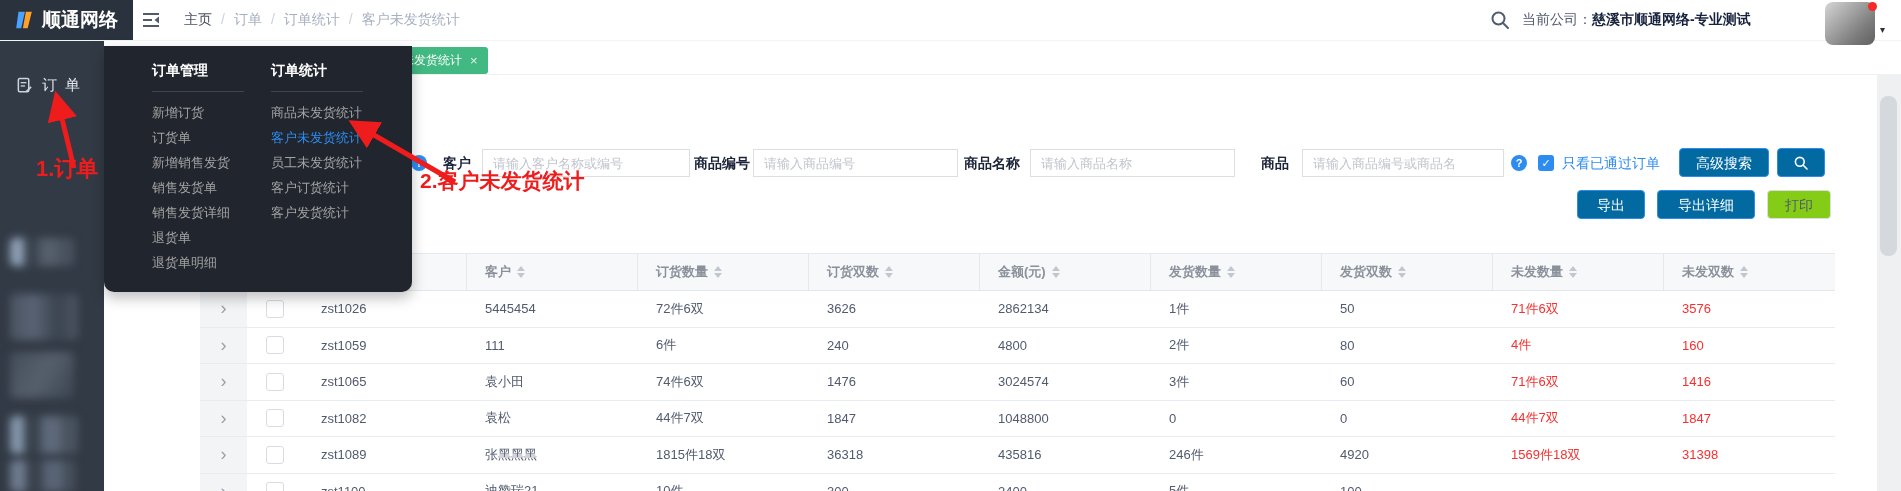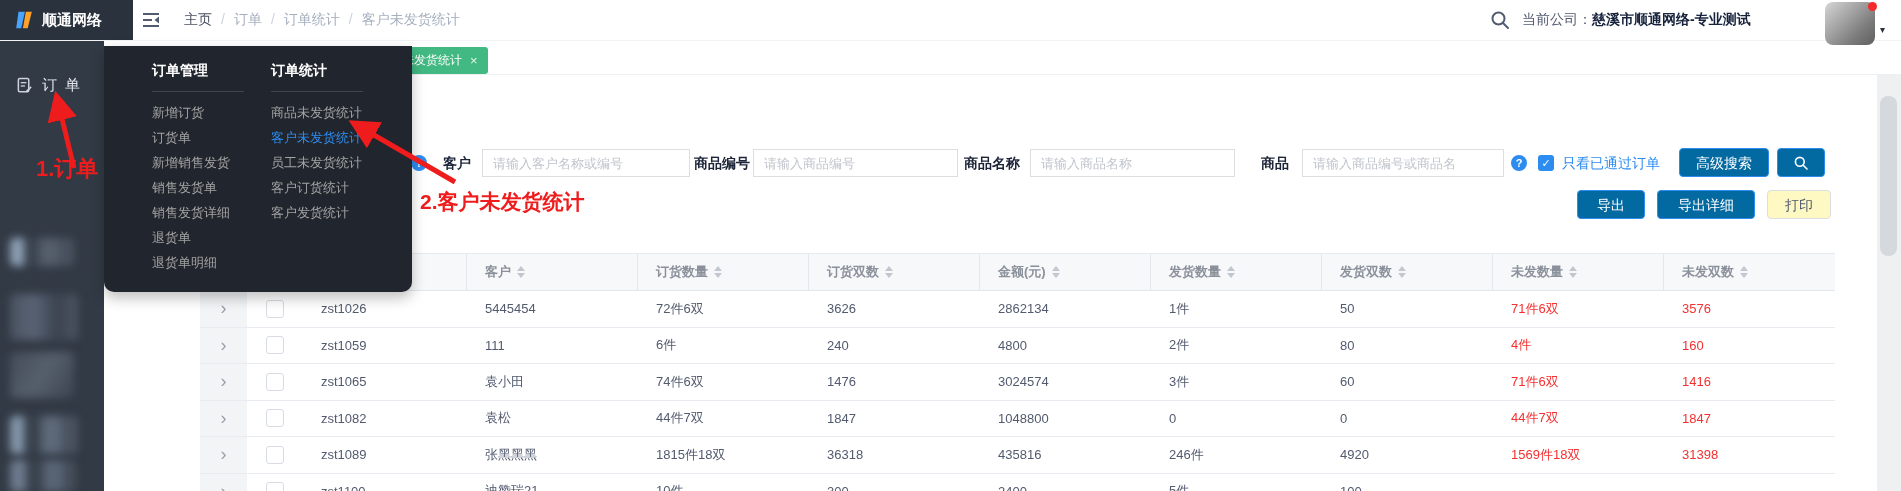--- a/index.html
+++ b/index.html
@@ -2,21 +2,21 @@
 <html><head>
 <meta charset="utf-8">
 <style>
   html,body{margin:0;padding:0;background:#fff;}
   #app{position:relative;width:1901px;height:491px;overflow:hidden;background:#fff;
        font-family:"Liberation Sans","DejaVu Sans",sans-serif;-webkit-font-smoothing:antialiased;}
   
   .topbar{position:absolute;left:0;top:0;width:1901px;height:40px;background:#fff;border-bottom:1px solid #f2f3f5;z-index:10;}
   .logo-block{position:absolute;left:0;top:0;width:133px;height:40px;background:#2a323e;display:flex;align-items:center;}
   .logo-ico{margin-left:13px;width:22px;height:22px;}
-  .logo-txt{color:#fff;font-size:15px;font-weight:bold;margin-left:7px;white-space:nowrap;}
+  .logo-txt{color:#fff;font-size:19px;font-weight:bold;margin-left:7px;white-space:nowrap;}
   .burger{position:absolute;left:141px;top:10px;width:20px;height:20px;cursor:pointer;}
   .crumbs{position:absolute;left:184px;top:11px;display:flex;gap:9px;font-size:14px;white-space:nowrap;}
   .crumb-home{color:#495060;}
   .crumb{color:#a6b0bf;}
   .crumb-sep{color:#ccd2da;}
   .search-ico{position:absolute;left:1490px;top:10px;width:20px;height:20px;cursor:pointer;}
   .company{position:absolute;left:1522px;top:11px;font-size:14px;color:#515a6e;white-space:nowrap;}
   .company b{color:#17233d;}
   .avatar{position:absolute;left:1825px;top:2px;width:50px;height:43px;border-radius:8px;z-index:12;cursor:pointer;
           background:linear-gradient(135deg,#d6d6d6 0%,#a9a9a9 35%,#7c7c7c 70%,#5f5f5f 100%);}
@@ -51,21 +51,21 @@
   .f-input{position:absolute;top:149px;height:26px;border:1px solid #dcdee2;border-radius:0;box-sizing:border-box;
            padding:0 10px;font-size:13px;color:#515a6e;outline:none;background:#fff;height:28px;}
   .f-input::placeholder{color:#c0c4cc;}
   .help{position:absolute;width:16px;height:16px;border-radius:50%;background:#2d8cf0;color:#fff;font-size:11px;
         font-weight:bold;text-align:center;line-height:16px;top:155px;cursor:pointer;}
   .chk{position:absolute;left:1538px;top:155px;width:16px;height:16px;background:#2d8cf0;border-radius:3px;color:#fff;
        font-size:11px;text-align:center;line-height:16px;cursor:pointer;}
   .chk-lbl{position:absolute;left:1562px;top:150px;font-size:14px;color:#2d8cf0;line-height:26px;cursor:pointer;white-space:nowrap;}
   .btn{position:absolute;height:29px;border-radius:4px;font-size:14px;text-align:center;line-height:29px;cursor:pointer;box-sizing:border-box;}
   .btn-blue{background:#0369a1;color:#fff;border:1px solid #2d8cf0;}
-  .btn-plain{background:#fef9c3;color:#515a6e;border:1px solid #dcdee2;}
+  .btn-plain{background:#84cc16;color:#515a6e;border:1px solid #dcdee2;}
   .adv{left:1679px;top:148px;width:90px;}
   .sbtn{left:1777px;top:148px;width:48px;display:flex;align-items:center;justify-content:center;}
   .exp{left:1577px;top:190px;width:68px;}
   .expd{left:1657px;top:190px;width:98px;}
   .prt{left:1767px;top:190px;width:64px;}
   
   .table{position:absolute;left:200px;top:253px;width:1635px;z-index:2;}
   .thead{display:flex;height:38px;background:#f7f8fa;border-top:1px solid #e6e9ed;border-bottom:1px solid #e3e6ea;box-sizing:border-box;}
   .th{display:flex;align-items:center;padding-left:18px;box-sizing:border-box;border-right:1px solid #e4e7ec;
       color:#8b919b;font-size:13px;font-weight:bold;white-space:nowrap;cursor:pointer;}
@@ -82,21 +82,21 @@
   .td.expand{background:#f2f4f6;justify-content:center;padding-left:0;color:#98a0ab;font-size:18px;cursor:pointer;}
   .td.chkcol{justify-content:center;padding-left:0;}
   .rowchk{width:16px;height:16px;border:1px solid #d7dbe2;border-radius:3px;background:#fff;cursor:pointer;}
   .td.red{color:#f53030;}
   
   .vtrack{position:absolute;left:1877px;top:74px;width:24px;height:417px;background:#eef0f2;z-index:3;}
   .vthumb{position:absolute;left:3px;top:22px;width:17px;height:160px;background:#d5d8dd;border-radius:8px;cursor:pointer;}
   
   .anno{position:absolute;color:#ee1c1c;font-weight:bold;z-index:31;white-space:nowrap;}
   .anno1{left:36px;top:154px;font-size:22px;}
-  .anno2{left:420px;top:188px;font-size:21px;}
+  .anno2{left:420px;top:167px;font-size:21px;}
   #arrows{position:absolute;left:0;top:0;z-index:30;pointer-events:none;}
 </style>
 </head>
 <body>
 
 <div id="app">
 
   <div class="topbar">
     <div class="logo-block">
       <svg class="logo-ico" viewBox="0 0 24 24">

